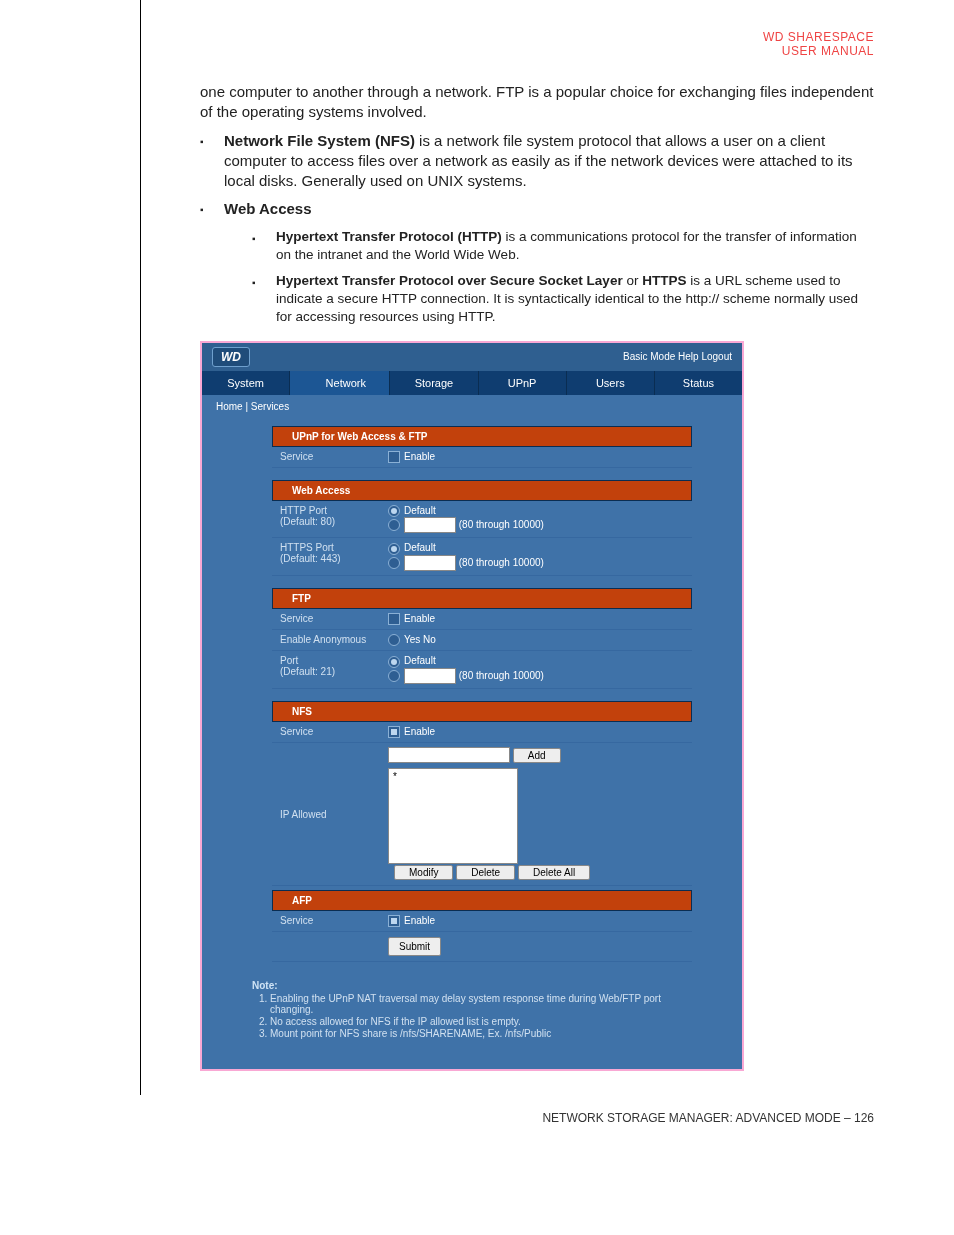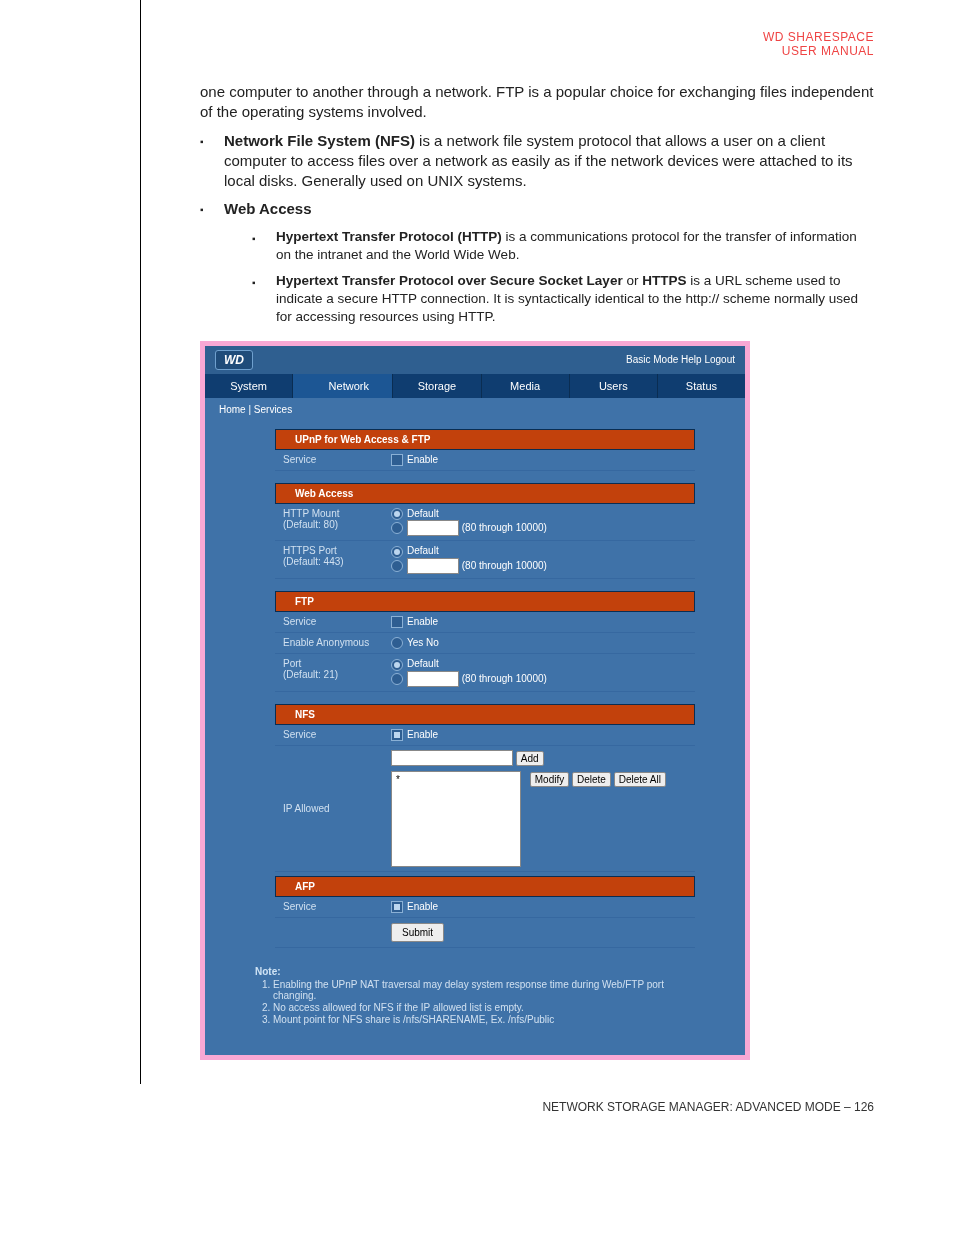--- a/index.html
+++ b/index.html
@@ -42,21 +42,21 @@
     padding-top: 4px;
   }
   .bullet-body { flex: 1; }
   .sub { margin-left: 28px; }
   .bold { font-weight: bold; }
   .small { font-size: 13.5px; }
   .screenshot {
     margin: 14px 0 0 60px;
     width: 540px;
     background: #3f72a8;
-    border: 5px solid #f9a8d4;
+    border: 2px solid #f9a8d4;
     font-family: Verdana, Arial, sans-serif;
     font-size: 10px;
     color: #fff;
   }
   .ss-top {
     background: #2f5f90;
     display: flex;
     justify-content: space-between;
     align-items: center;
     padding: 4px 10px;
@@ -137,21 +137,21 @@
     color: #000;
     padding: 2px 4px;
     font-size: 10px;
   }
   .btn {
     display: inline-block;
     background: #eee;
     border: 1px solid #888;
     border-radius: 2px;
     color: #000;
-    padding: 1px 4px;
+    padding: 1px 14px;
     font-size: 10px;
     margin: 1px 0;
     vertical-align: top;
   }
   .btncol { display: inline-block; vertical-align: top; margin-left: 6px; }
   .notes { margin: 18px 50px 30px 50px; font-size: 10px; color: #d0e0f0; }
   .notes .nt { font-weight: bold; color: #cfe3f5; }
   .notes ol { margin: 2px 0 0 18px; padding: 0; }
   .notes li { margin: 1px 0; }
   .footer {
@@ -206,21 +206,21 @@
 
   <div class="screenshot">
     <div class="ss-top">
       <span class="wd-logo">WD</span>
       <span>Basic Mode Help Logout</span>
     </div>
     <div class="ss-tabs">
       <div class="ss-tab">System</div>
       <div class="ss-tab active">Network</div>
       <div class="ss-tab">Storage</div>
-      <div class="ss-tab">Media</div>
+      <div class="ss-tab">UPnP</div>
       <div class="ss-tab">Users</div>
       <div class="ss-tab">Status</div>
     </div>
     <div class="ss-sub">Home | Services</div>
 
     <div class="panel">
       <div class="sect-head">UPnP for Web Access &amp; FTP</div>
       <table class="form-table">
           <tbody>
             <tr>
@@ -228,21 +228,21 @@
         <td class="rcol"><span class="chk"></span><span>Enable</span></td>
       </tr>
           </tbody>
         </table>
 
       <div class="sect-head" style="margin-top:12px">Web Access</div>
       <table class="form-table">
         <tbody>
             <tr>
           <td class="lcol">
-                <div>HTTP Mount</div>
+                <div>HTTP Port</div>
                 <div>(Default: 80)</div>
               </td>
           <td class="rcol">
             <div><span class="rad sel"></span><span>Default</span></div>
             <div><span class="rad"></span><span class="txt"></span> <span>(80 through 10000)</span></div>
           </td>
         </tr>
         <tr>
           <td class="lcol">
                 <div>HTTPS Port</div>

